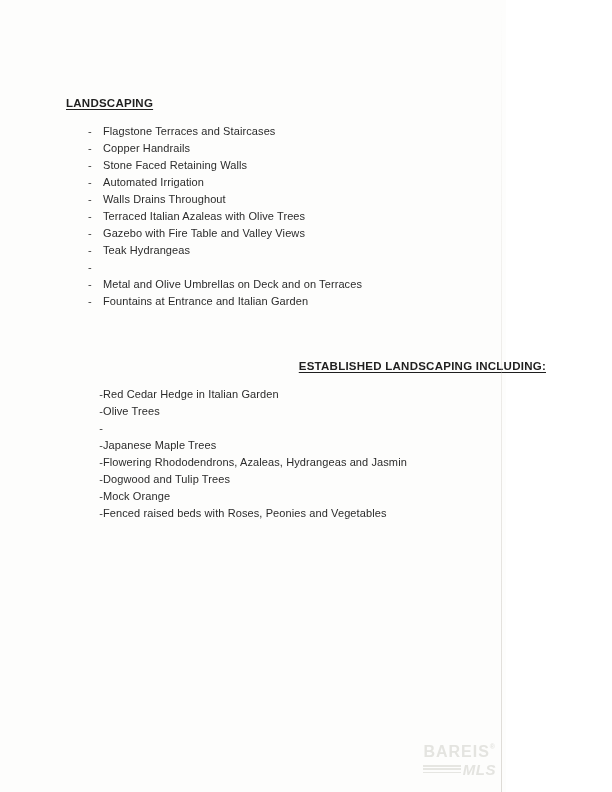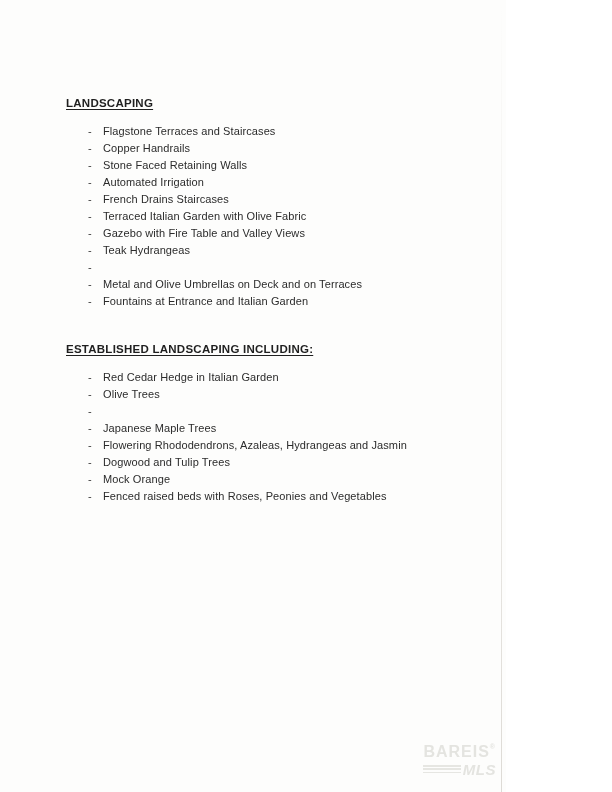--- a/index.html
+++ b/index.html
@@ -21,21 +21,21 @@
     top:0;right:4px;bottom:0;width:1px;
     background:linear-gradient(to bottom, rgba(210,206,200,0) 0%, rgba(205,200,193,.25) 35%, rgba(195,190,182,.55) 100%);
     pointer-events:none;
   }
   .section{
     position:absolute;
     left:66px;
     width:480px;
   }
   .section-1{ top:97px; }
-  .section-2{ top:343px; }
+  .section-2{ top:360px;text-align:right; }
   .section-heading{
     margin:0;
     font-size:11.5px;
     font-weight:700;
     letter-spacing:.25px;
     color:#1f1f1f;
     text-decoration:underline;
     text-underline-offset:2px;
     text-decoration-thickness:1.4px;
     line-height:13px;
@@ -119,25 +119,25 @@
       <li>
           <span class="dash">-</span>
           <span>Stone Faced Retaining Walls</span>
         </li>
       <li>
           <span class="dash">-</span>
           <span>Automated Irrigation</span>
         </li>
       <li>
           <span class="dash">-</span>
-          <span>French Drains Staircases</span>
-        </li>
-      <li>
-          <span class="dash">-</span>
-          <span>Terraced Italian Garden with Olive Fabric</span>
+          <span>Walls Drains Throughout</span>
+        </li>
+      <li>
+          <span class="dash">-</span>
+          <span>Terraced Italian Azaleas with Olive Trees</span>
         </li>
       <li>
           <span class="dash">-</span>
           <span>Gazebo with Fire Table and Valley Views</span>
         </li>
       <li>
           <span class="dash">-</span>
           <span>Teak Hydrangeas</span>
         </li>
       <li>

